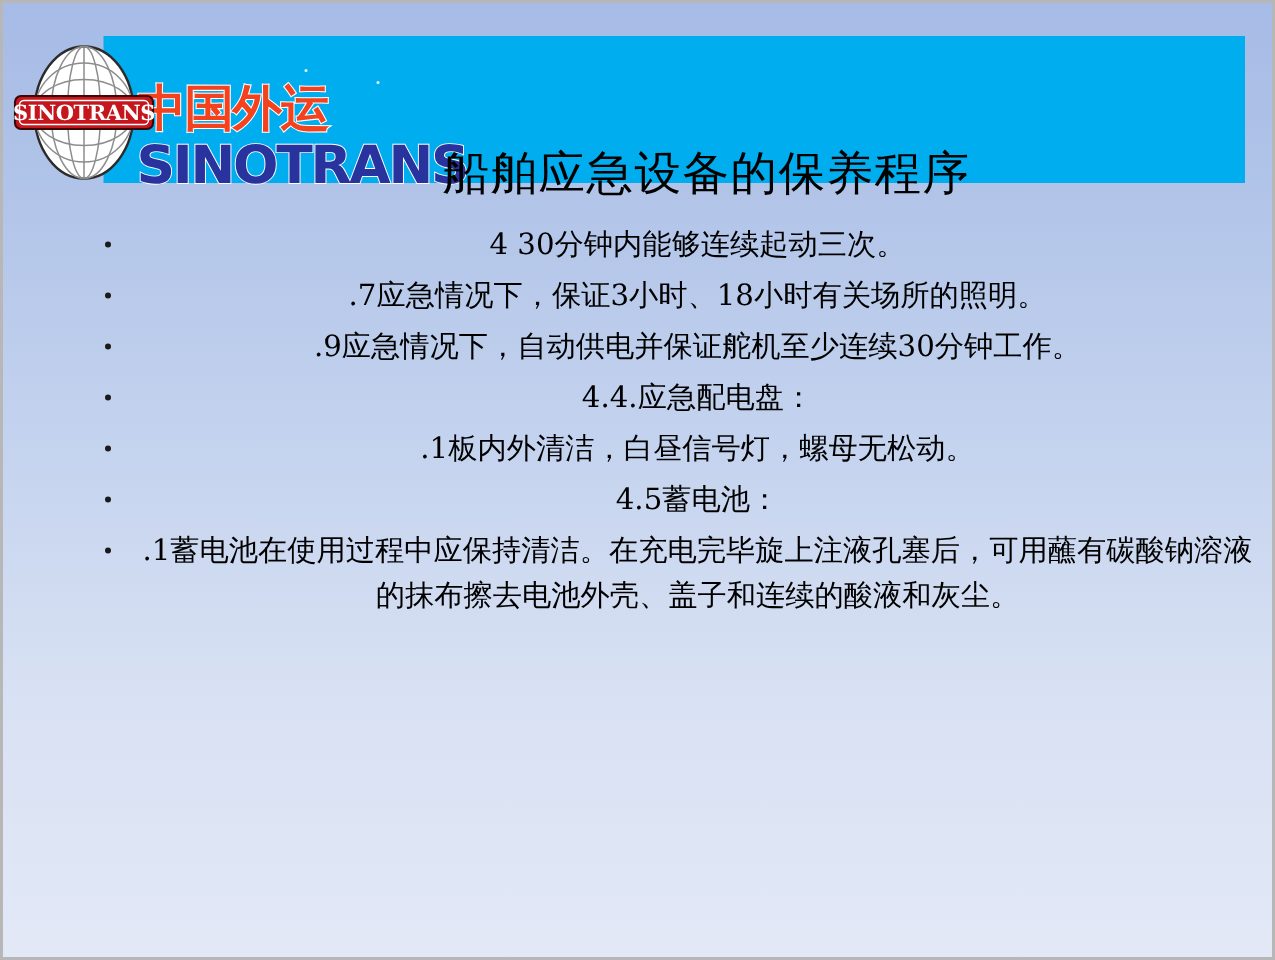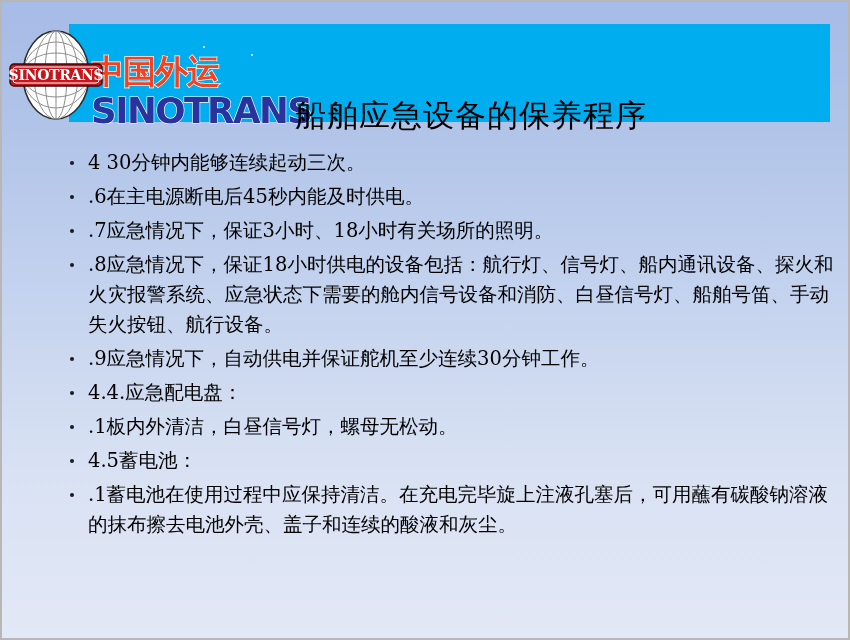--- a/index.html
+++ b/index.html
@@ -110,21 +110,21 @@
     width: 778px;
   }
   .bullet-row {
     position: relative;
     padding-left: 24px;
     margin: 0 0 4px 0;
     font-family: "DejaVu Serif", "Liberation Serif", serif;
     font-size: 19.5px;
     line-height: 30px;
     color: #000000;
-    text-align: left;
+    text-align: center;
   }
   .bullet-row::before {
     content: "";
     position: absolute;
     left: 6px;
     top: 13px;
     width: 4px;
     height: 4px;
     background: #1a1a1a;
     border-radius: 50%;
@@ -166,27 +166,21 @@
         <text x="48" y="52" text-anchor="middle" font-family="DejaVu Serif, Liberation Serif, serif" font-size="14" font-weight="700" fill="#ffffff" letter-spacing="-0.3">SINOTRANS</text>
       </g>
     </svg>
   </div>
 
   <div id="body-list">
     <div class="bullet-row">
       <span class="txt">4 30分钟内能够连续起动三次。</span>
     </div>
     <div class="bullet-row">
-      <span class="txt">.6在主电源断电后45秒内能及时供电。</span>
-    </div>
-    <div class="bullet-row">
       <span class="txt">.7应急情况下，保证3小时、18小时有关场所的照明。</span>
-    </div>
-    <div class="bullet-row">
-      <span class="txt">.8应急情况下，保证18小时供电的设备包括：航行灯、信号灯、船内通讯设备、探火和火灾报警系统、应急状态下需要的舱内信号设备和消防、白昼信号灯、船舶号笛、手动失火按钮、航行设备。</span>
     </div>
     <div class="bullet-row">
       <span class="txt">.9应急情况下，自动供电并保证舵机至少连续30分钟工作。</span>
     </div>
     <div class="bullet-row">
       <span class="txt">4.4.应急配电盘：</span>
     </div>
     <div class="bullet-row">
       <span class="txt">.1板内外清洁，白昼信号灯，螺母无松动。</span>
     </div>

